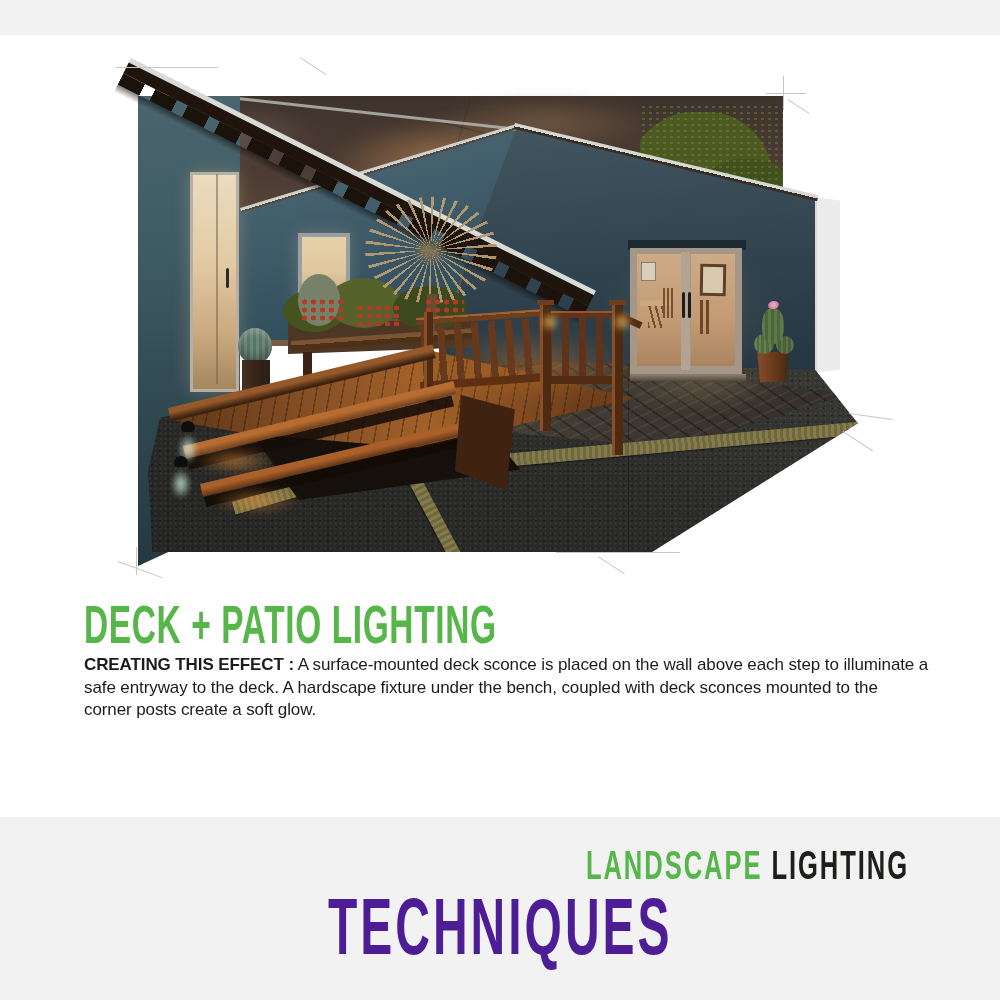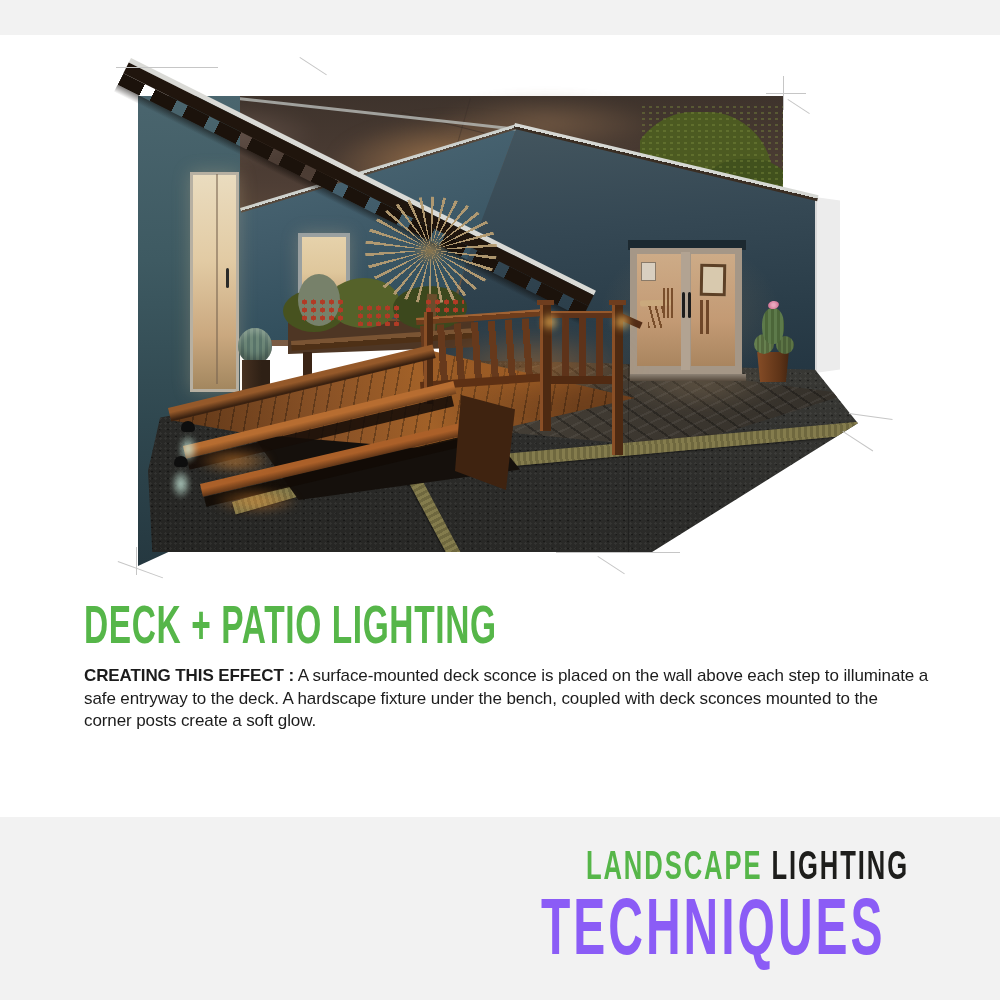--- a/index.html
+++ b/index.html
@@ -231,32 +231,32 @@
   .m6b{left:598px;top:556px;width:32px;transform:rotate(33deg);}
   .m7{left:118px;top:561px;width:48px;transform:rotate(20deg);}
   .m7b{left:136px;top:547px;width:1px;height:28px;}
 
   
   .content{left:84px;top:596px;width:850px;z-index:9;}
   .h-green{color:#56b649;font-weight:700;font-size:54px;line-height:56px;letter-spacing:1px;
            transform:scaleX(.62);transform-origin:left top;white-space:nowrap;}
   .para{color:#1c1c1c;font-size:17px;line-height:22.5px;margin:0;width:846px;letter-spacing:-0.1px;}
   .p1{margin-top:9px;}
-  .p2{margin-top:13px;}
+  .p2{margin-top:2px;}
   .pbold{font-weight:700;}
 
   
   .footer{left:0;top:817px;width:1000px;height:183px;background:#f2f2f2;z-index:9;}
   .brandline{position:absolute;left:0;top:28px;width:100%;text-align:right;white-space:nowrap;
              font-size:40px;font-weight:700;letter-spacing:3px;line-height:40px;}
   .brandline .inner{display:inline-block;transform:scaleX(.64);transform-origin:center top;}
   .brand-green{color:#56b649;margin-right:14px;}
   .brand-dark{color:#1e1e1c;}
-  .brandtitle{position:absolute;left:0;top:66px;width:100%;text-align:right;white-space:nowrap;
-             font-size:80px;font-weight:700;letter-spacing:5px;color:#8b5cf6;line-height:88px;}
+  .brandtitle{position:absolute;left:0;top:66px;width:100%;text-align:center;white-space:nowrap;
+             font-size:80px;font-weight:700;letter-spacing:5px;color:#4c1d95;line-height:88px;}
   .brandtitle .inner{display:inline-block;transform:scaleX(.60);transform-origin:center top;}
 </style>
 </head>
 <body>
 
 <div class="canvas">
 
   <div class="abs topband"></div>
 
   <div class="abs scene">

